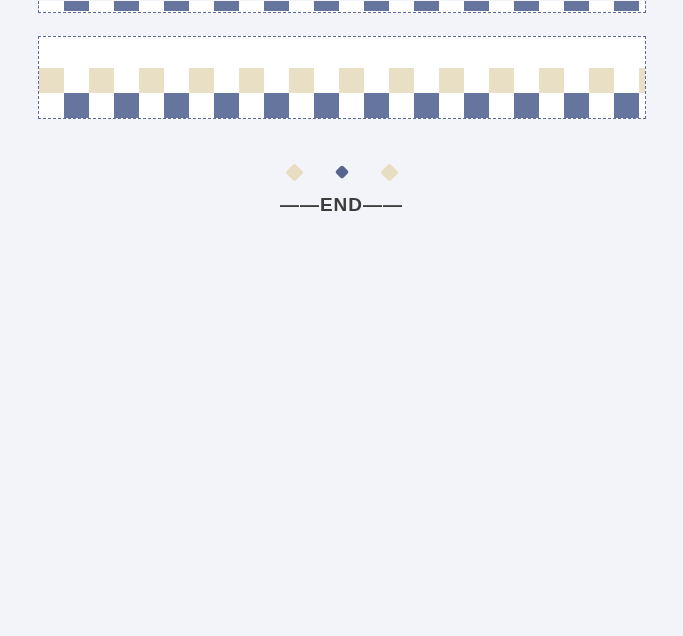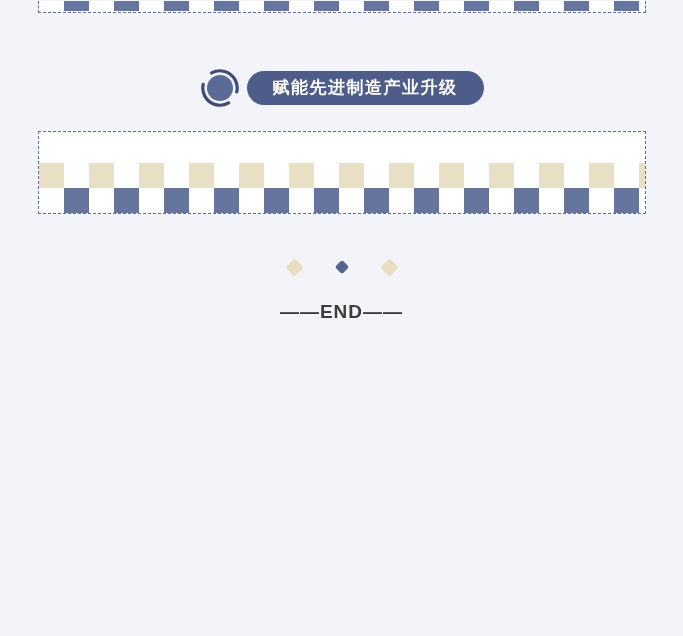--- a/index.html
+++ b/index.html
@@ -62,43 +62,34 @@
     display:flex; align-items:center; justify-content:center;
     gap:36px; margin-top:43px; height:20px;
   }
   .diamond { display:block; transform:rotate(45deg); border-radius:2px; }
   .diamond.big   { width:13px; height:13px; background:var(--diamond_beige); }
   .diamond.small { width:10px; height:10px; background:var(--diamond_blue); }
   
   .para-outer { margin:20px 44px 0; }
   
   .end-marker {
-    text-align:center; margin-top:24px;
+    text-align:center; margin-top:12px;
     font-size:19px; font-weight:bold; letter-spacing:1px;
     color:var(--end_text);
   }
 </style>
 </head>
 <body>
 
 <div>
 
   <div class="prev-strip">
     <div class="squares"></div>
   </div>
 
-  <div class="badge-row">
-    <span class="badge-icon">
-      <svg width="40" height="40" viewBox="0 0 40 40" aria-hidden="true">
-        <circle cx="20" cy="20" r="13" fill="var(--badge_circle)"></circle>
-        <circle cx="20" cy="20" r="17.2" fill="none" stroke="var(--badge_arc)" stroke-width="3.2" stroke-linecap="round" stroke-dasharray="39.4 14.6" transform="rotate(60 20 20)"></circle>
-      </svg>
-    </span>
-    <span class="badge-pill">赋能先进制造产业升级</span>
-  </div>
 
   <div class="content-box">
     <div class="checker">
       <div class="row row-beige"></div>
       <div class="row row-blue"></div>
     </div>
   </div>
 
   <div class="diamonds">
     <span class="diamond big"></span>

